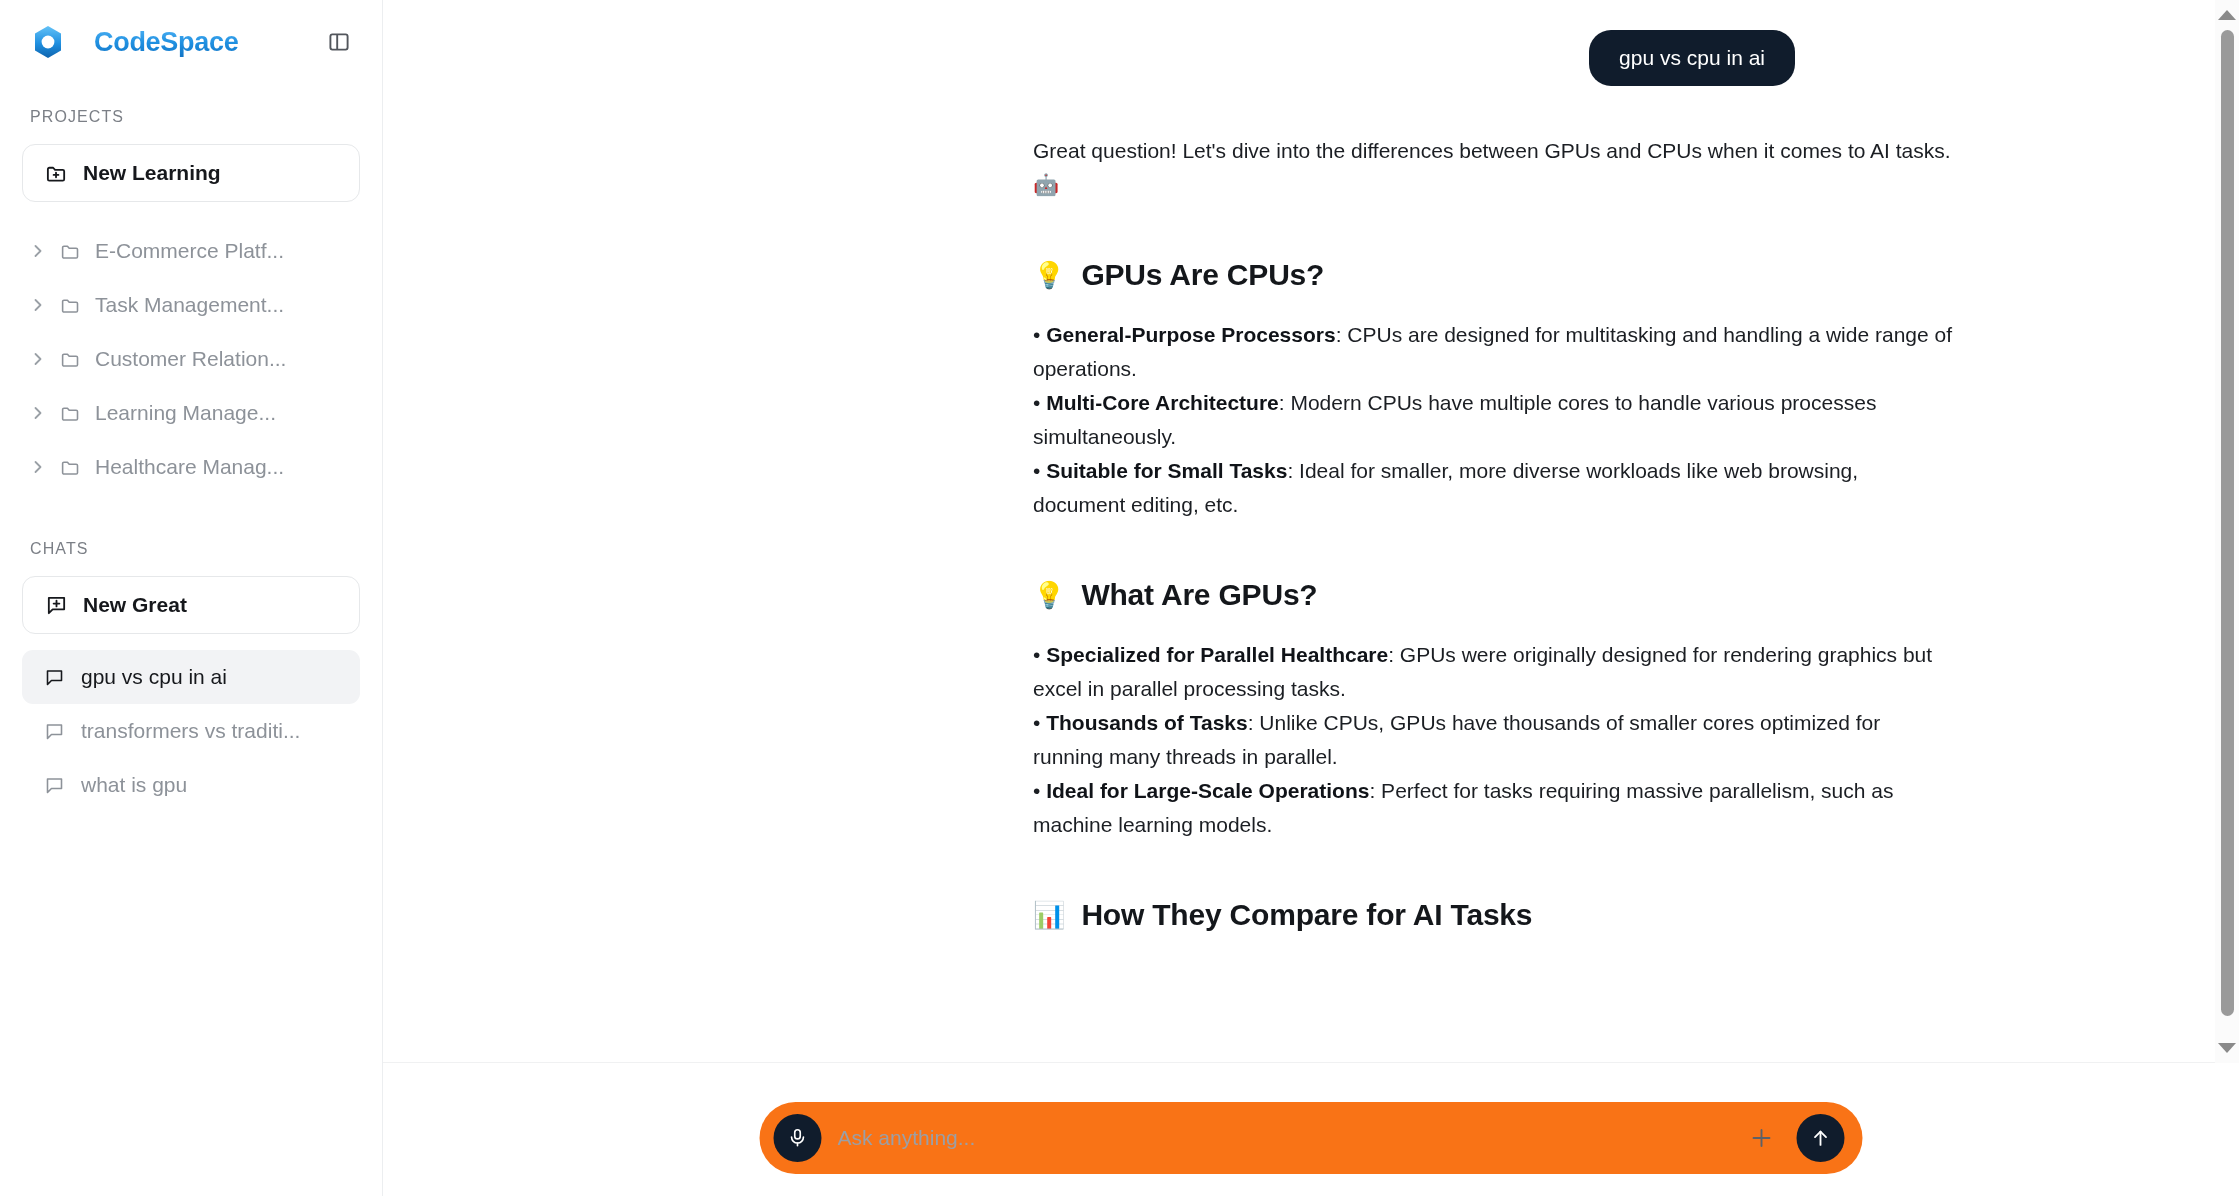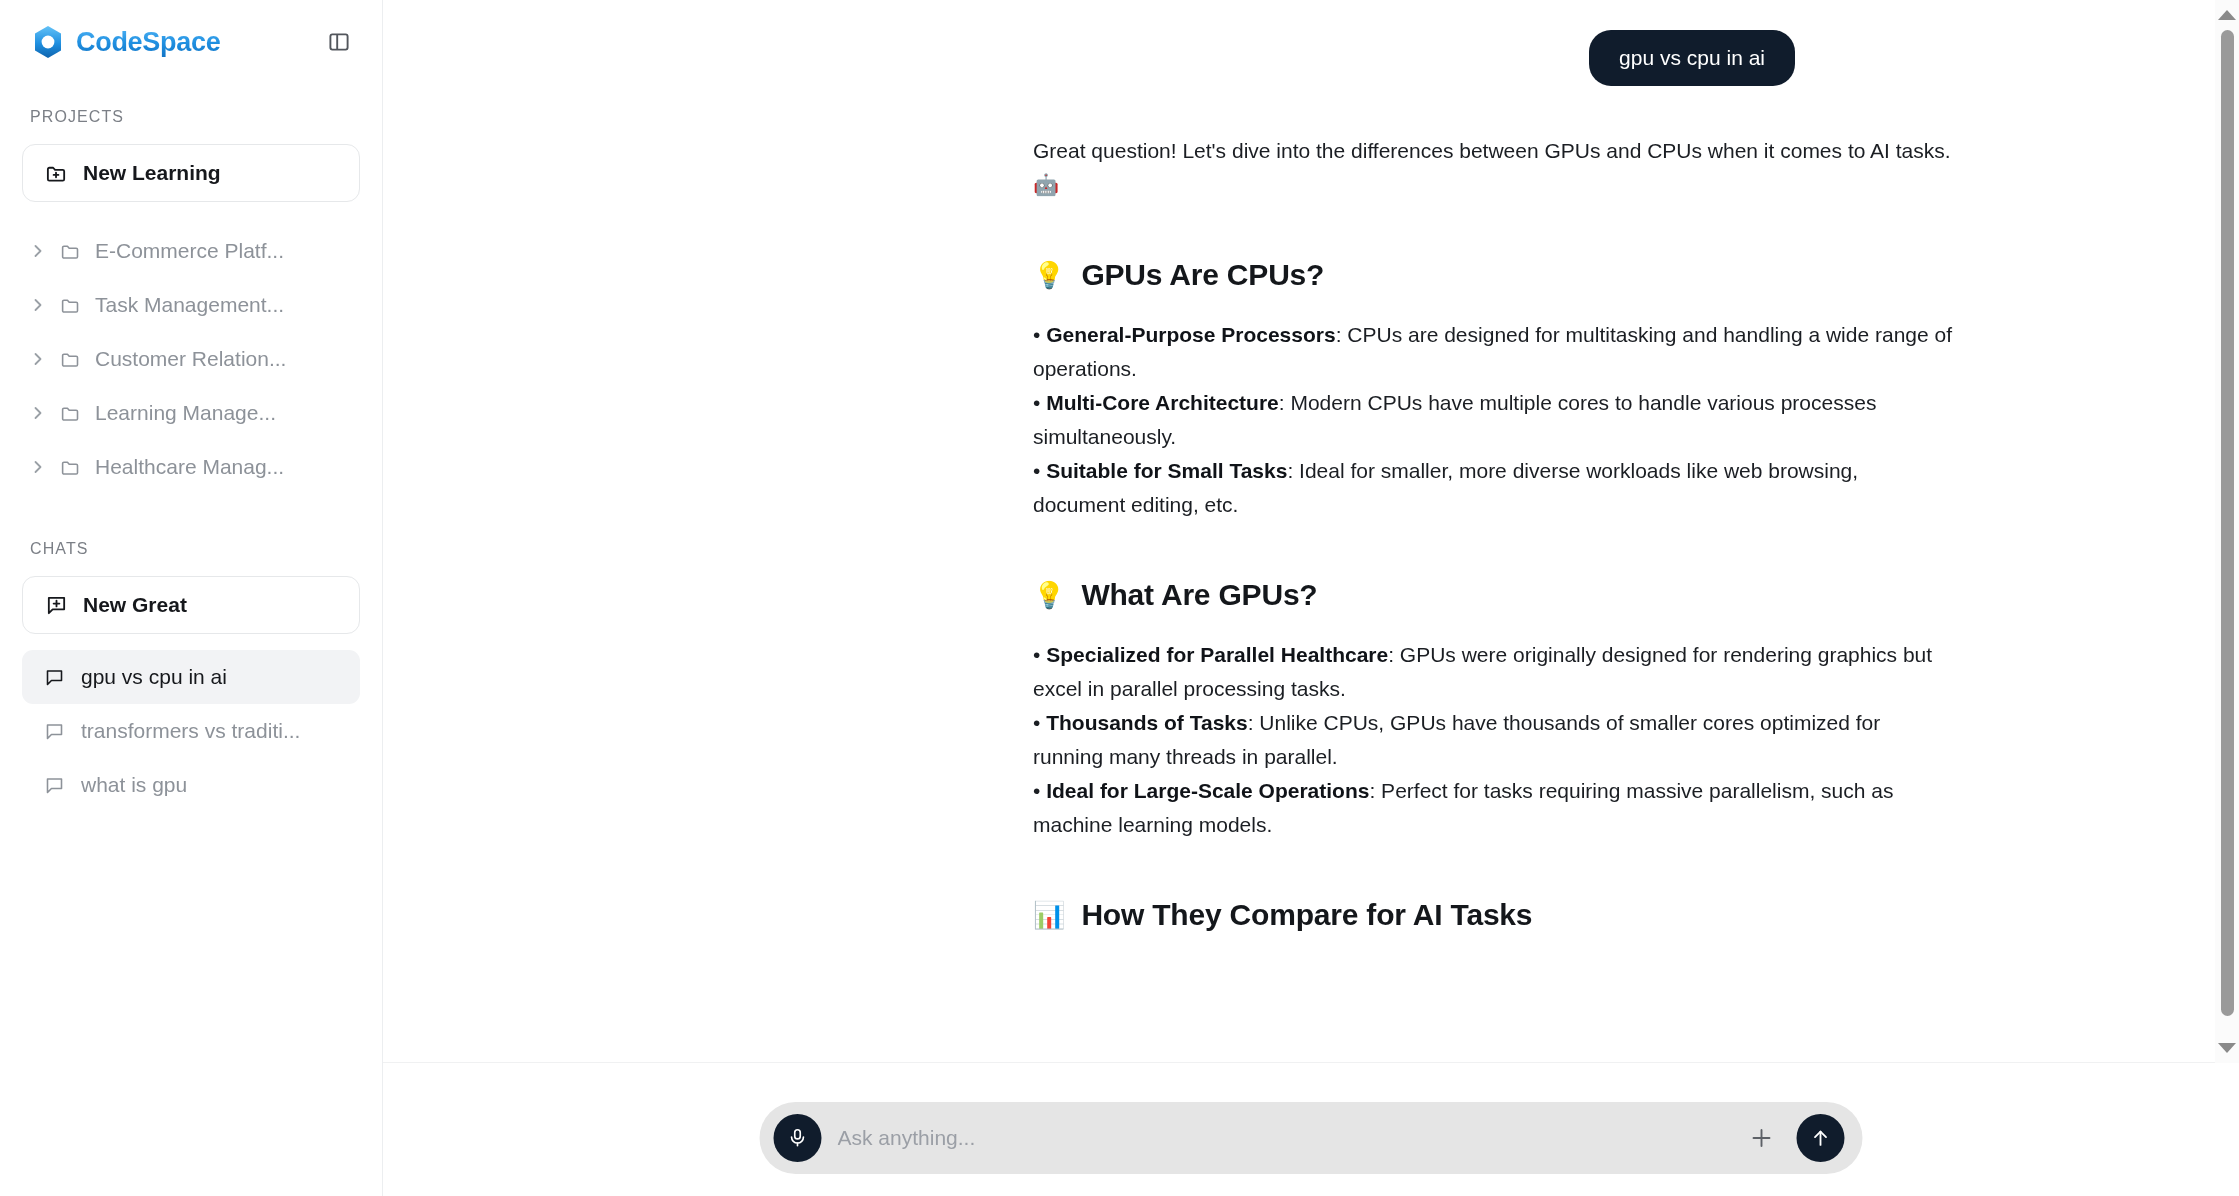--- a/index.html
+++ b/index.html
@@ -18,21 +18,21 @@
     border-right: 1px solid #eceef0;
     flex: 0 0 383px;
     position: relative;
   }
   .sb-header {
     height: 84px;
     display: flex; align-items: center;
     padding: 0 26px 0 30px;
     justify-content: space-between;
   }
-  .brand { display: flex; align-items: center; gap: 10px; }
+  .brand { display: flex; align-items: center; gap: 28px; }
   .brand-logo { width: 36px; height: 36px; display: block; }
   .brand-name {
     font-size: 27px; font-weight: 700; letter-spacing: -0.3px;
     background: linear-gradient(180deg, #4fb3f5 0%, #1f8fe0 52%, #1173c4 100%);
     -webkit-background-clip: text; background-clip: text; color: transparent;
   }
   .panel-toggle {
     width: 34px; height: 34px; display: flex; align-items: center; justify-content: center;
     cursor: pointer; color: #52565c;
   }
@@ -110,21 +110,21 @@
   .bullet b { font-weight: 700; color: #101318; }
 
   
   .composer-zone {
     position: absolute; left: 0; right: 0; bottom: 0; height: 133px;
     background: #ffffff; z-index: 5;
   }
   .composer-card {
     position: absolute; left: 50%; transform: translateX(-50%);
     bottom: 22px; width: 1103px; height: 72px;
-    background: #e5e5e5; border-radius: 36px;
+    background: #f97316; border-radius: 36px;
     display: flex; align-items: center; padding: 0 18px 0 14px; gap: 16px; justify-content: center;
   }
   .mic-btn {
     width: 48px; height: 48px; border-radius: 50%; background: #101c2c;
     display: flex; align-items: center; justify-content: center;
     flex: 0 0 48px; cursor: pointer;
   }
   .composer-input {
     flex: 1 1 auto; border: none; outline: none; background: transparent;
     font-size: 21px; color: #1b1e23; font-family: "Liberation Sans", sans-serif;

